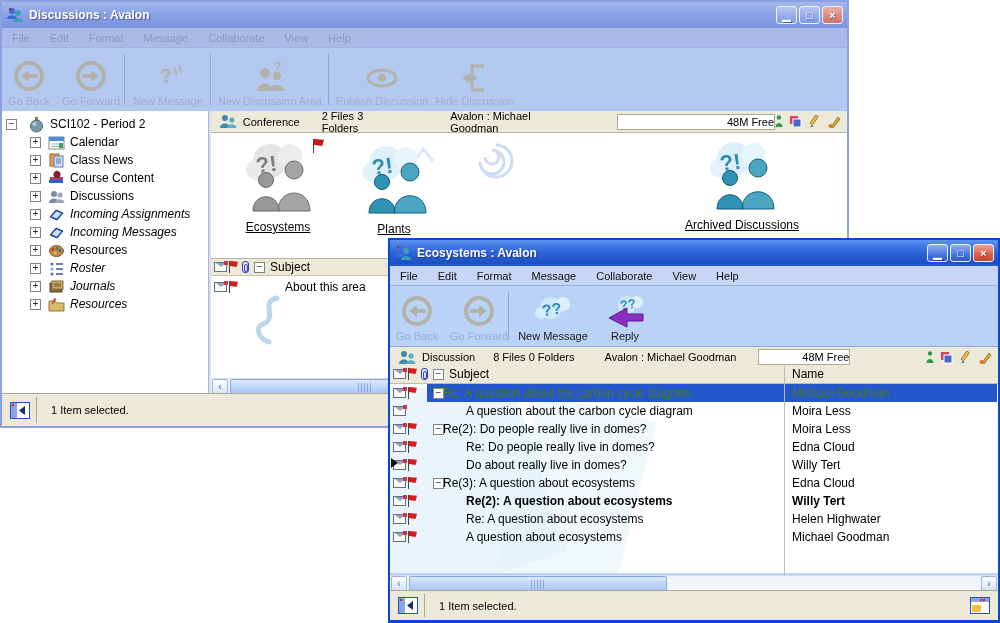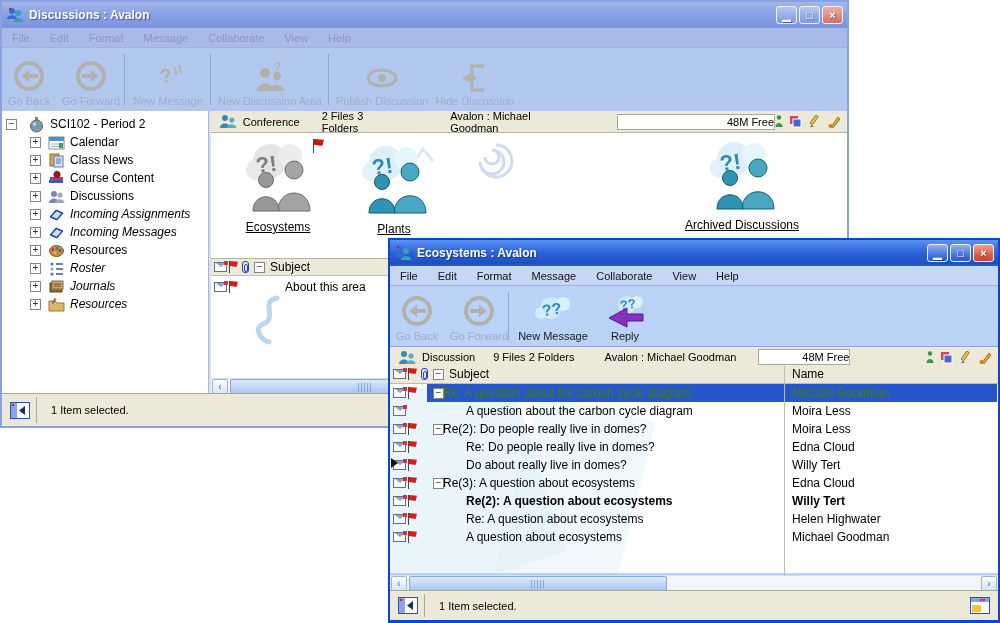--- a/index.html
+++ b/index.html
@@ -487,21 +487,21 @@
   </div>
 
   <div class="confbar" style="top:106px; border-top:1px solid #8da6dd;">
     <svg style="margin:0 6px 0 8px;" width="18" height="15" viewBox="0 0 18 15">
       <circle cx="6" cy="4" r="3" fill="#3a8ab0"></circle>
         <path d="M1 14 C1 8 11 8 11 14 Z" fill="#3a8ab0"></path>
       <circle cx="13" cy="6" r="2.6" fill="#5aaac8"></circle>
         <path d="M8 14 C8 9 17.5 9 17.5 14 Z" fill="#5aaac8"></path>
     </svg>
     <span>Discussion</span>
-    <span style="margin-left:18px;">9 Files 2 Folders</span>
+    <span style="margin-left:18px;">8 Files 0 Folders</span>
     <span style="margin-left:30px;">Avalon : Michael Goodman</span>
     <span class="freebox" style="margin-left:22px; width:92px;">48M Free</span>
     <div class="minicons">
       <svg width="8" height="13" viewBox="0 0 8 13">
           <circle cx="4" cy="2.5" r="2.2" fill="#2f9a4a"></circle>
           <path d="M0.5 12 C0.5 6.5 7.5 6.5 7.5 12 Z" fill="#2f9a4a"></path>
         </svg>
       <svg width="13" height="13" viewBox="0 0 13 13">
           <rect x="1" y="1" width="8" height="8" fill="#d04468"></rect>
           <rect x="4" y="4" width="8" height="8" fill="#4a66cc" stroke="#fff"></rect>

